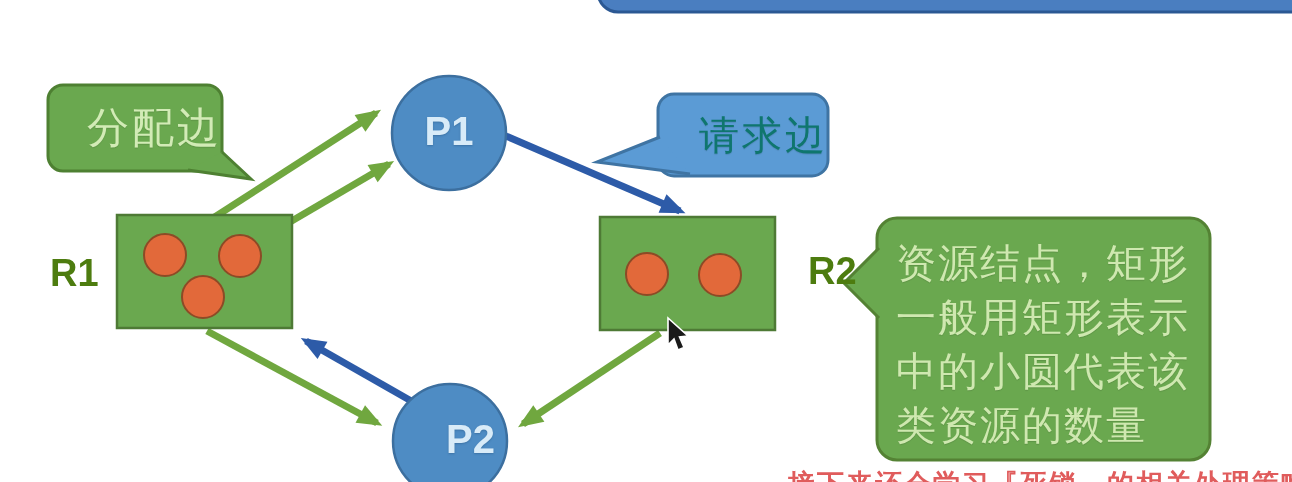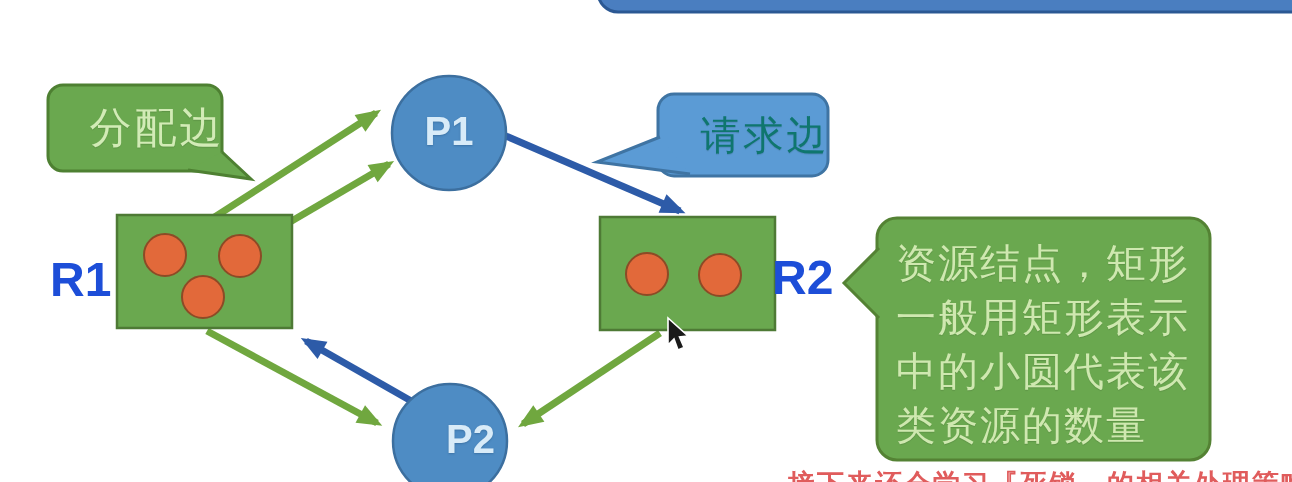--- a/index.html
+++ b/index.html
@@ -2,29 +2,28 @@
 <html><head>
 <meta charset="utf-8">
 <style>
   html,body{margin:0;padding:0;background:#fff;}
   #stage{
     position:relative;width:1292px;height:482px;overflow:hidden;
     background:#ffffff;font-family:"Liberation Sans","DejaVu Sans",sans-serif;
   }
   #shapes{position:absolute;left:0;top:0;width:1292px;height:482px;}
   .txt{position:absolute;z-index:5;}
-  .node-label{font-weight:bold;color:#1d4ed8;font-size:48px;}
+  .node-label{font-weight:bold;color:#4d7c0f;font-size:38px;}
   .proc-label{
     font-weight:bold;color:#d8ebf8;font-size:40px;text-align:center;
     text-shadow:0 1px 2px rgba(30,70,110,.35);
   }
   .callout-label{
-    font-size:42px;text-align:center;letter-spacing:3px;
+    font-size:42px;text-align:right;letter-spacing:3px;
     text-shadow:0 1px 1px rgba(0,0,0,.12);
-    margin-left:22px;
   }
   .alloc-callout-label{color:#d2ebb6;width:174px;line-height:86px;}
   .req-callout-label{color:#0f766e;width:170px;line-height:82px;}
   .note-lines{width:310px;color:#cfe8b0;font-size:40px;line-height:54px;
     letter-spacing:2px;text-shadow:0 1px 1px rgba(0,0,0,.12);}
   .note-lines span{display:block;}
   .bottom-red{
     color:#e05c5c;font-size:27px;font-weight:bold;white-space:nowrap;
     letter-spacing:2px;height:16px;overflow:hidden;width:504px;
   }
@@ -78,21 +77,21 @@
     <polygon points="879,248 844,283 879,318" fill="#6aa84f"></polygon>
     <path d="M879,248 L844,283 L879,318" fill="none" stroke="#548234" stroke-width="3"></path>
 
     <path d="M668,318 L668,345 L674,339 L678,350 L684,347.5 L679.5,337 L688,336 Z" fill="#1a1a1a" stroke="#ffffff" stroke-width="1.6"></path>
   </svg>
 
   <div class="txt proc-label" style="left:404px;top:109px;width:90px;">P1</div>
   <div class="txt proc-label" style="left:405px;top:417px;width:90px;text-align:right;">P2</div>
 
   <div class="txt node-label" style="left:50px;top:252px;">R1</div>
-  <div class="txt node-label" style="left:772px;top:250px;">R2</div>
+  <div class="txt node-label" style="left:808px;top:250px;">R2</div>
 
   <div class="txt callout-label alloc-callout-label" style="left:48px;top:85px;">分配边</div>
   <div class="txt callout-label req-callout-label" style="left:658px;top:94px;font-size:40px;">请求边</div>
 
   <div class="txt note-lines" style="left:896px;top:236px;">
     <span>资源结点，矩形</span>
     <span>一般用矩形表示</span>
     <span>中的小圆代表该</span>
     <span>类资源的数量</span>
   </div>

